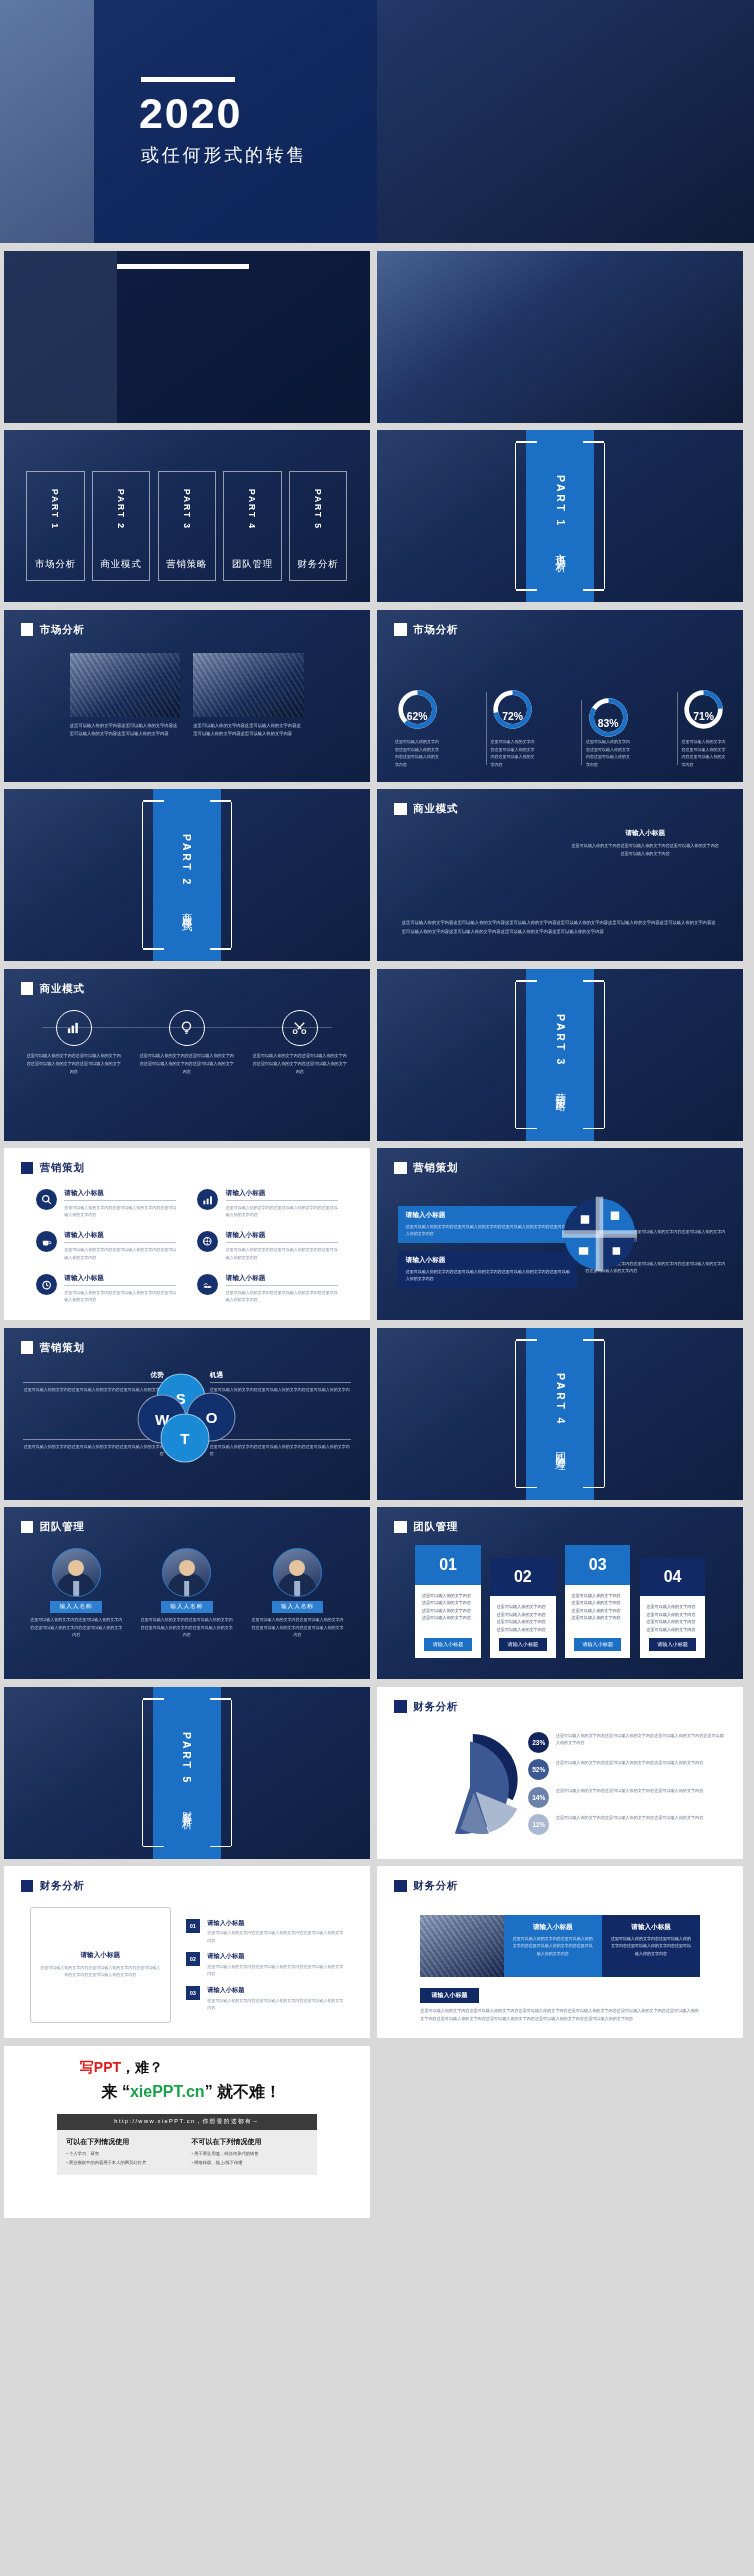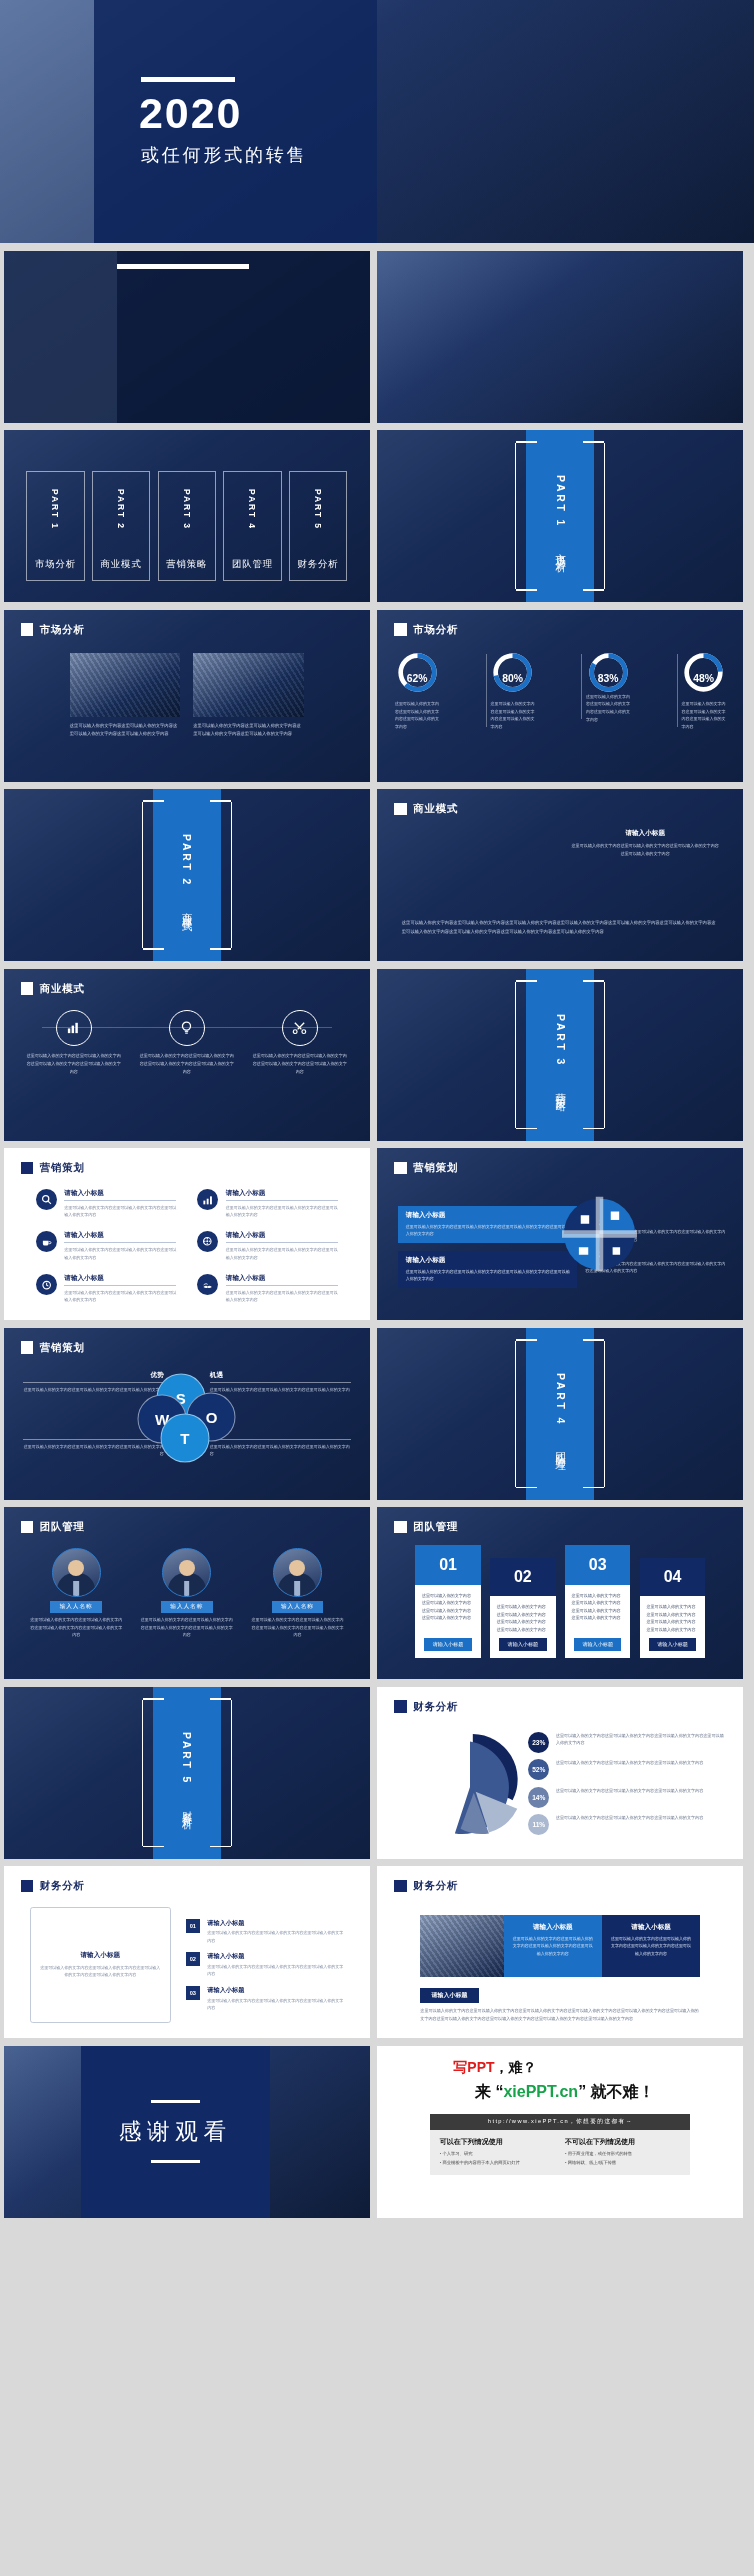--- a/index.html
+++ b/index.html
@@ -82,21 +82,21 @@
   .imgcards { position:absolute; top:43px; left:66px; right:66px; bottom:17px; display:flex; gap:13px; z-index:4; }
   .imgcard { flex:1; display:flex; flex-direction:column; }
   .imgcard .im { height:64px; background:linear-gradient(150deg,#7c90b4,#19305e 60%,#0b1a38);
                  position:relative; overflow:hidden; }
   .imgcard .im::after{ content:""; position:absolute; inset:0;
       background:repeating-linear-gradient(58deg,rgba(255,255,255,.07) 0 1.9px,rgba(0,0,0,.12) 1.9px 4.7px);}
   .imgcard .tx { font-size:4.3px; line-height:1.85; color:#cfd9ec; margin-top:5.7px; }
 
   
   .ringrow { position:absolute; top:41px; left:13px; right:13px; bottom:13px;
-             display:flex; align-items:flex-start; z-index:4;gap:42px; }
+             display:flex; align-items:flex-end; z-index:4;gap:42px; }
   .ringcell { flex:1; display:flex; flex-direction:column; align-items:center; gap:4.7px;
               position:relative; padding:0 4.7px; }
   .ringcell+.ringcell::before{ content:""; position:absolute; left:0; top:3.8px; bottom:3.8px; width:0.9px;
               background:rgba(255,255,255,.35); }
   .donut { width:43px; height:43px; border-radius:50%; display:flex; align-items:center; justify-content:center;
            position:relative; }
   .ringcell .body { font-size:4px; line-height:1.9; color:#cfd9ec; text-align:left; width:100%;}
 
   
   .bm-row { position:absolute; top:41px; left:21px; right:21px; bottom:15px; display:flex; gap:15px; z-index:4;}
@@ -330,41 +330,41 @@
             <span style="font-size:10.4px;font-weight:bold;color:#fff;">62%</span>
           </div>
           <div class="body">这里可以输入你的文字内容这里可以输入你的文字内容这里可以输入你的文字内容</div>
         </div>
         <div class="ringcell">
           <svg class="donut" width="43" height="43" viewBox="0 0 46 46">
             <circle cx="23" cy="23" r="18" fill="none" stroke="#ffffff" stroke-width="5"></circle>
             <circle cx="23" cy="23" r="18" fill="none" stroke="#1b6fc4" stroke-width="5" stroke-dasharray="81 32" transform="rotate(-90 23 23)"></circle>
           </svg>
           <div style="position:relative;margin-top:-30px;margin-bottom:10.4px;">
-            <span style="font-size:10.4px;font-weight:bold;color:#fff;">80%</span>
+            <span style="font-size:10.4px;font-weight:bold;color:#fff;">72%</span>
           </div>
           <div class="body">这里可以输入你的文字内容这里可以输入你的文字内容这里可以输入你的文字内容</div>
         </div>
         <div class="ringcell">
           <svg class="donut" width="43" height="43" viewBox="0 0 46 46">
             <circle cx="23" cy="23" r="18" fill="none" stroke="#ffffff" stroke-width="5"></circle>
             <circle cx="23" cy="23" r="18" fill="none" stroke="#1b6fc4" stroke-width="5" stroke-dasharray="94 19" transform="rotate(-90 23 23)"></circle>
           </svg>
           <div style="position:relative;margin-top:-30px;margin-bottom:3px;">
             <span style="font-size:10.4px;font-weight:bold;color:#fff;">83%</span>
           </div>
           <div class="body">这里可以输入你的文字内容这里可以输入你的文字内容这里可以输入你的文字内容</div>
         </div>
         <div class="ringcell">
           <svg class="donut" width="43" height="43" viewBox="0 0 46 46">
             <circle cx="23" cy="23" r="18" fill="none" stroke="#ffffff" stroke-width="5"></circle>
             <circle cx="23" cy="23" r="18" fill="none" stroke="#1b6fc4" stroke-width="5" stroke-dasharray="27 86" transform="rotate(-90 23 23)"></circle>
           </svg>
           <div style="position:relative;margin-top:-30px;margin-bottom:10.4px;">
-            <span style="font-size:10.4px;font-weight:bold;color:#fff;">48%</span>
+            <span style="font-size:10.4px;font-weight:bold;color:#fff;">71%</span>
           </div>
           <div class="body">这里可以输入你的文字内容这里可以输入你的文字内容这里可以输入你的文字内容</div>
         </div>
       </div>
     </div>
 
     <div class="slide">
       <div class="photo"></div>
         <div class="tint"></div>
       <div class="divider-band"></div>
@@ -803,29 +803,20 @@
           <div class="t">请输入小标题</div>
           <div class="b">这里可以输入你的文字内容这里可以输入你的文字内容这里可以输入你的文字内容这里可以输入你的文字内容</div>
         </div>
       </div>
       <div class="f3-bar">
         <span class="t">请输入小标题</span>
         <div class="b">这里可以输入你的文字内容这里可以输入你的文字内容这里可以输入你的文字内容这里可以输入你的文字内容这里可以输入你的文字内容这里可以输入你的文字内容这里可以输入你的文字内容这里可以输入你的文字内容这里可以输入你的文字内容这里可以输入你的文字内容</div>
       </div>
     </div>
 
-    <div class="slide">
-      <div class="photo"></div>
-      <div class="th-panel"></div>
-      <div class="th-in">
-        <div class="th-rule"></div>
-        <div class="th-tx">感谢观看</div>
-        <div class="th-rule"></div>
-      </div>
-    </div>
 
     <div class="slide">
       <div class="promo">
         <div class="l1">
           <span class="red">写PPT</span><span>，难？</span>
         </div>
         <div class="l2">
           <span>来 “</span><span class="grn">xiePPT.cn</span><span>” 就不难！</span>
         </div>
         <div class="tbl">

